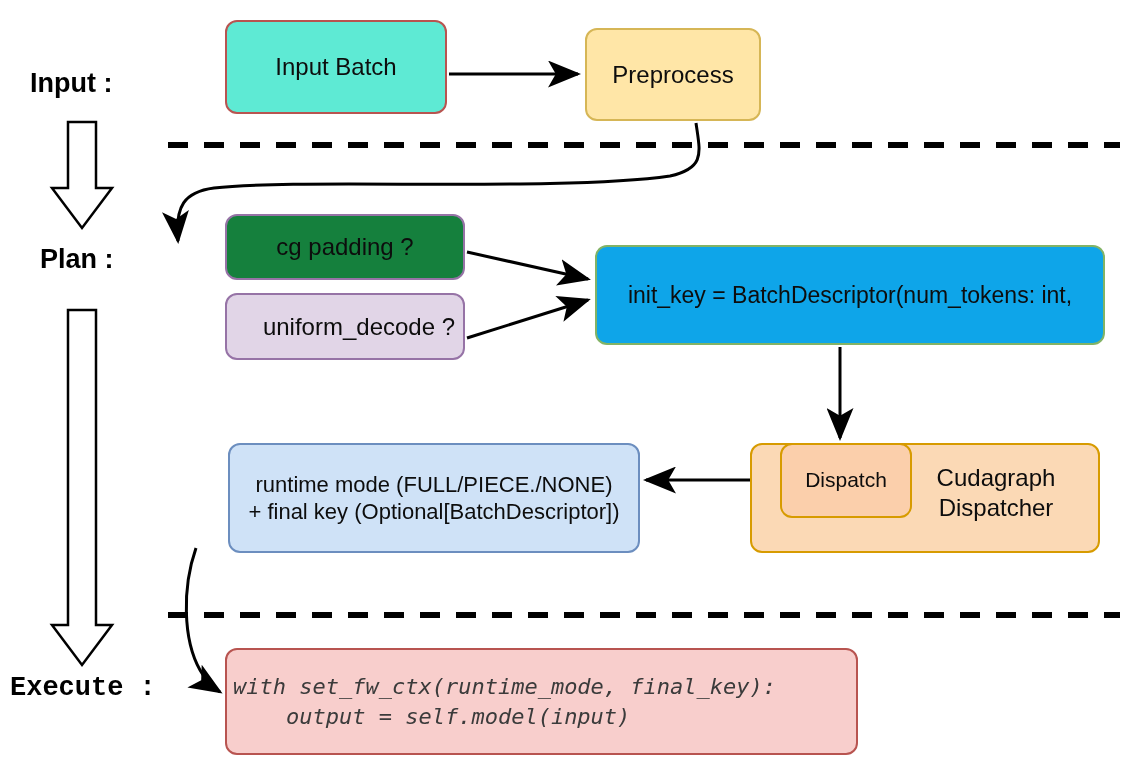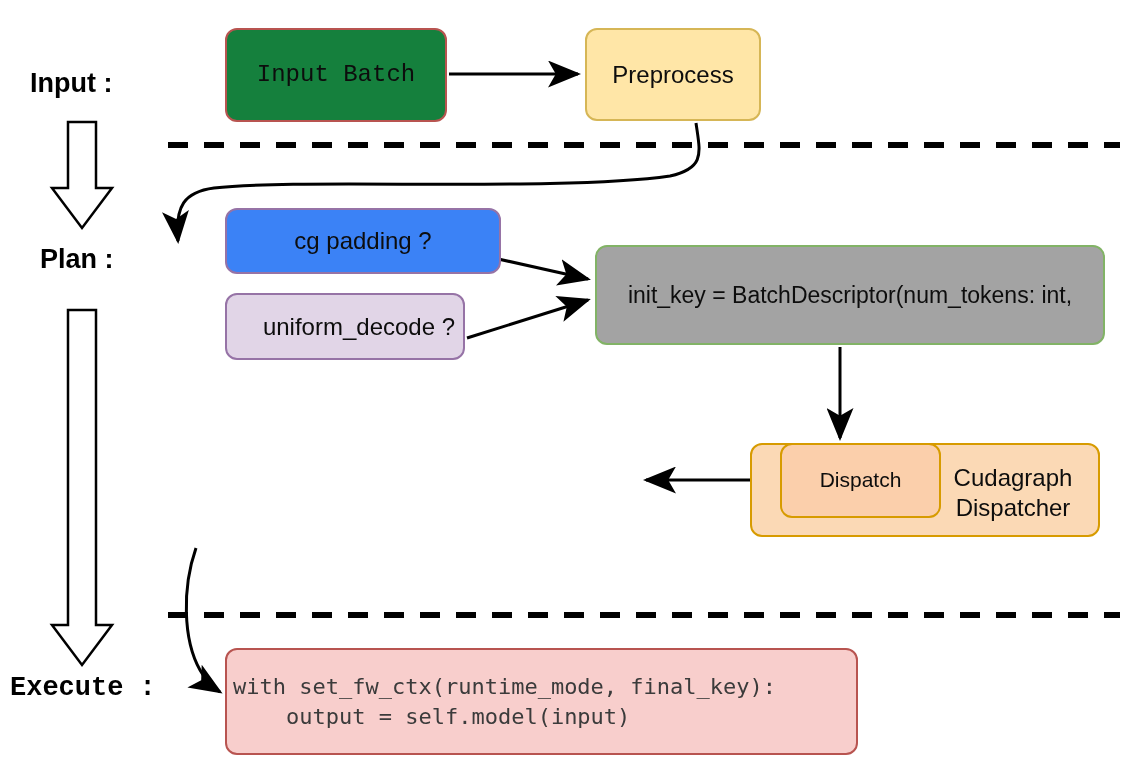--- a/index.html
+++ b/index.html
@@ -25,44 +25,44 @@
   }
   .stage-label{
     position:absolute;
     font-weight:bold;
     font-size:27px;
     color:#000000;
     font-family:"Liberation Sans", sans-serif;
     white-space:nowrap;
   }
   
-  #n-input-batch{left:225px;top:28px;width:222px;height:94px;
-    background:#15803d;border:2px solid #b85450;font-size:24px;font-family:Liberation Mono, monospace;}
+  #n-input-batch{left:225px;top:20px;width:222px;height:94px;
+    background:#5eead4;border:2px solid #b85450;font-size:24px;}
   #n-preprocess{left:585px;top:28px;width:176px;height:93px;
     background:#ffe6a7;border:2px solid #d6b656;font-size:24px;}
-  #n-cg-padding{left:225px;top:208px;width:276px;height:66px;
-    background:#3b82f6;border:2px solid #9673a6;font-size:24px;}
+  #n-cg-padding{left:225px;top:214px;width:240px;height:66px;
+    background:#15803d;border:2px solid #9673a6;font-size:24px;}
   #n-uniform-decode{left:225px;top:293px;width:240px;height:67px;
     background:#e1d5e7;border:2px solid #9673a6;font-size:24px;padding-left:28px;}
   #n-init-key{left:595px;top:245px;width:510px;height:100px;
-    background:#a3a3a3;border:2px solid #82b366;font-size:23px;padding:0 12px;}
-  #n-cudagraph-dispatcher{left:750px;top:443px;width:350px;height:94px;
+    background:#0ea5e9;border:2px solid #82b366;font-size:23px;padding:0 12px;}
+  #n-cudagraph-dispatcher{left:750px;top:443px;width:350px;height:110px;
     background:#fbd9b5;border:2px solid #d79b00;font-size:24px;
-    align-items:flex-start;justify-content:flex-end;padding:18px 5px 0 0;}
+    align-items:flex-start;justify-content:flex-end;padding:18px 22px 0 0;}
   #n-cudagraph-dispatcher .cd-text{width:160px;}
-  #n-dispatch{left:780px;top:443px;width:161px;height:75px;
+  #n-dispatch{left:780px;top:443px;width:132px;height:75px;
     background:#fbcfab;border:2px solid #d79b00;font-size:21px;}
   #n-runtime-mode{left:228px;top:443px;width:412px;height:110px;
     background:#cfe2f7;border:2px solid #6c8ebf;font-size:22px;}
   #n-exec-code{left:225px;top:648px;width:633px;height:107px;
     background:#f8cecc;border:2px solid #b85450;
     font-family:"DejaVu Sans Mono", monospace;
     font-size:22px;color:#3b3b3b;
     align-items:center;justify-content:flex-start;
-    padding-left:6px;text-align:left;white-space:pre;line-height:1.35;}
+    padding-left:6px;text-align:left;white-space:pre;line-height:1.35;font-style:italic;}
   #lbl-input{left:30px;top:40px;margin-top:28px;}
   #lbl-plan{left:40px;top:244px;}
   #lbl-execute{left:10px;top:673px;font-family:Liberation Mono, monospace;}
 </style>
 </head>
 <body>
 
 <div id="stage">
 
   <svg class="svg-layer" viewBox="0 0 1142 770">
@@ -124,19 +124,25 @@
     <span class="cd-text">
       <span>Cudagraph</span><br>
       <span>Dispatcher</span>
     </span>
   </div>
 
   <div class="node" id="n-dispatch">
     <span>Dispatch</span>
   </div>
 
+  <div class="node" id="n-runtime-mode">
+    <span>
+      <span>runtime mode (FULL/PIECE./NONE)</span><br>
+      <span>+ final key (Optional[BatchDescriptor])</span>
+    </span>
+  </div>
 
   <div class="node" id="n-exec-code">
     <span><span>with set_fw_ctx(runtime_mode, final_key):</span>
 <span>    output = self.model(input)</span></span>
   </div>
 
 </div>
 
 </body></html>

